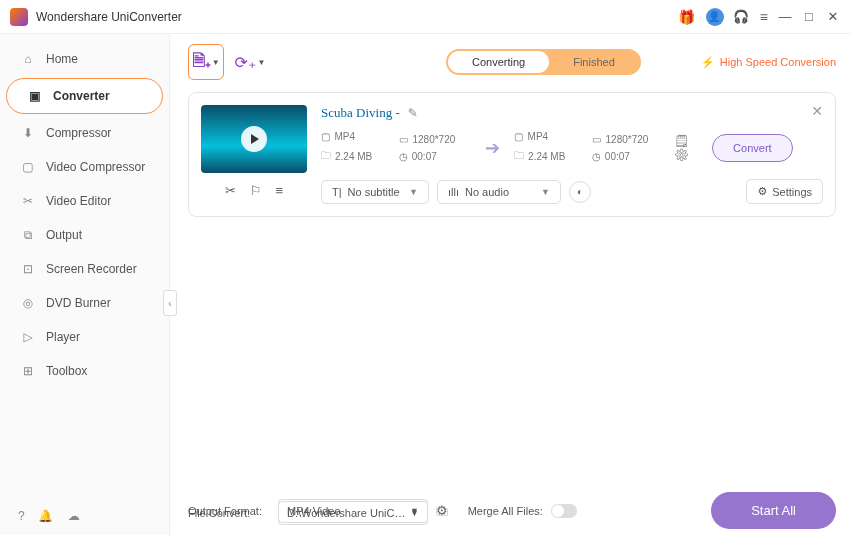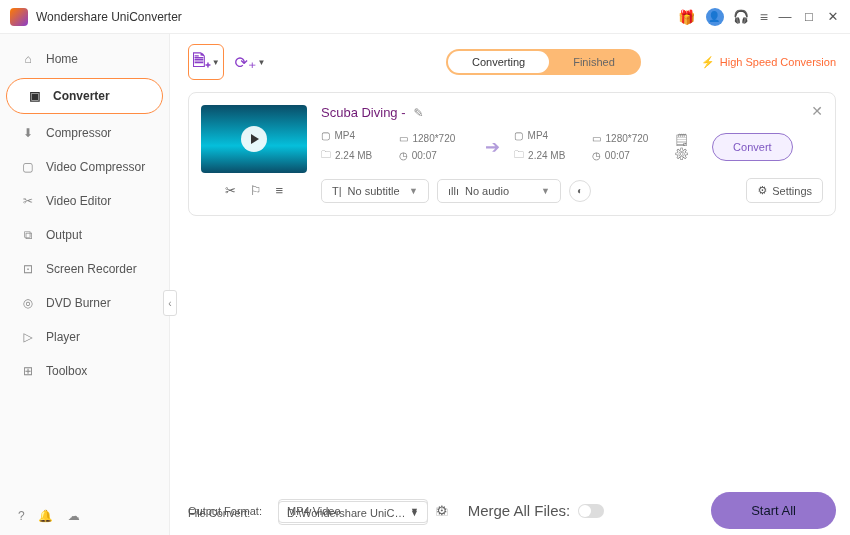--- a/index.html
+++ b/index.html
@@ -29,21 +29,21 @@
 .tabs { display: flex; margin-left: 170px; background: #fdba74; border-radius: 16px; padding: 2px; }
 .tab { padding: 5px 24px; font-size: 11px; cursor: pointer; border-radius: 14px; color: #666; }
 .tab.active { background: #fff; color: #333; }
 .hsc { margin-left: auto; display: flex; align-items: center; gap: 5px; color: #ff6b35; font-size: 11px; cursor: pointer; }
 .file-card { border: 1px solid #e5e5e5; border-radius: 8px; padding: 12px; display: flex; gap: 14px; position: relative; }
 .thumb { width: 106px; height: 68px; background: linear-gradient(180deg, #0a4d68 0%, #05BFDB 60%, #0a4d68 100%); border-radius: 4px; position: relative; display: flex; align-items: center; justify-content: center; }
 .play-btn { width: 26px; height: 26px; background: rgba(255,255,255,0.9); border-radius: 50%; display: flex; align-items: center; justify-content: center; }
 .play-tri { width: 0; height: 0; border-left: 8px solid #333; border-top: 5px solid transparent; border-bottom: 5px solid transparent; margin-left: 2px; }
 .file-info { flex: 1; display: flex; flex-direction: column; gap: 6px; }
 .file-title-row { display: flex; align-items: center; gap: 8px; }
-.file-title { font-size: 13px; color: #701a75; }
+.file-title { font-size: 13px; color: #0369a1; font-family: Liberation Serif, serif; }
 .edit-icon { color: #888; font-size: 12px; cursor: pointer; }
 .close-x { position: absolute; top: 10px; right: 12px; font-size: 14px; color: #999; cursor: pointer; }
 .meta-row { display: flex; align-items: center; gap: 6px; margin-top: 4px; }
 .meta-col { display: flex; flex-direction: column; gap: 6px; width: 72px; }
 .meta-item { display: flex; align-items: center; gap: 4px; font-size: 10px; color: #777; }
 .arrow { color: #b39ddb; font-size: 18px; margin: 0 8px; }
 .gear-btn { width: 22px; height: 22px; display: flex; align-items: center; justify-content: center; color: #666; cursor: pointer; margin-left: 4px; }
 .convert-btn { padding: 7px 20px; border: 1px solid #9575cd; border-radius: 16px; color: #7e57c2; font-size: 11px; cursor: pointer; background: #f5f0ff; margin-left: 10px; }
 .tools-row { display: flex; align-items: center; gap: 8px; margin-top: 8px; }
 .tool-icons { display: flex; gap: 14px; width: 106px; justify-content: center; padding-top: 2px; }
@@ -53,24 +53,24 @@
 .sub-dd { width: 108px; }
 .audio-dd { width: 124px; }
 .help-circ { width: 22px; height: 22px; border: 1px solid #ddd; border-radius: 50%; display: flex; align-items: center; justify-content: center; font-size: 10px; color: #666; cursor: pointer; }
 .settings-btn { display: flex; align-items: center; gap: 5px; padding: 5px 10px; border: 1px solid #ddd; border-radius: 5px; font-size: 11px; color: #555; cursor: pointer; margin-left: auto; }
 .bottom-bar { margin-top: auto; display: flex; flex-direction: column; gap: 8px; padding-top: 10px; }
 .bottom-row { display: flex; align-items: center; gap: 8px; }
 .b-label { font-size: 11px; color: #555; width: 82px; }
 .b-select { display: flex; align-items: center; padding: 5px 8px; border: 1px solid #ddd; border-radius: 4px; font-size: 11px; color: #555; width: 150px; cursor: pointer; }
 .b-select .chev { margin-left: auto; font-size: 9px; }
 .small-gear { font-size: 13px; color: #666; cursor: pointer; }
-.merge-label { font-size: 15px; color: #555; margin-left: 12px; }
+.merge-label { font-size: 11px; color: #555; margin-left: 12px; }
 .toggle { width: 26px; height: 14px; background: #ddd; border-radius: 7px; position: relative; cursor: pointer; }
 .toggle::after { content: ''; position: absolute; left: 1px; top: 1px; width: 12px; height: 12px; background: #fff; border-radius: 50%; }
-.start-all { padding: 11px 40px; background: #9575cd; color: #0f172a; border-radius: 20px; font-size: 13px; cursor: pointer; margin-left: auto; }
+.start-all { padding: 11px 40px; background: #9575cd; color: #ffffff; border-radius: 20px; font-size: 13px; cursor: pointer; margin-left: auto; }
 .folder-icon { color: #888; cursor: pointer; }
 </style>
 </head>
 <body>
 
 <div class="titlebar">
   <div class="app-logo"></div>
   <div class="app-title">Wondershare UniConverter</div>
   <div class="titlebar-spacer"></div>
   <div class="titlebar-icons">

